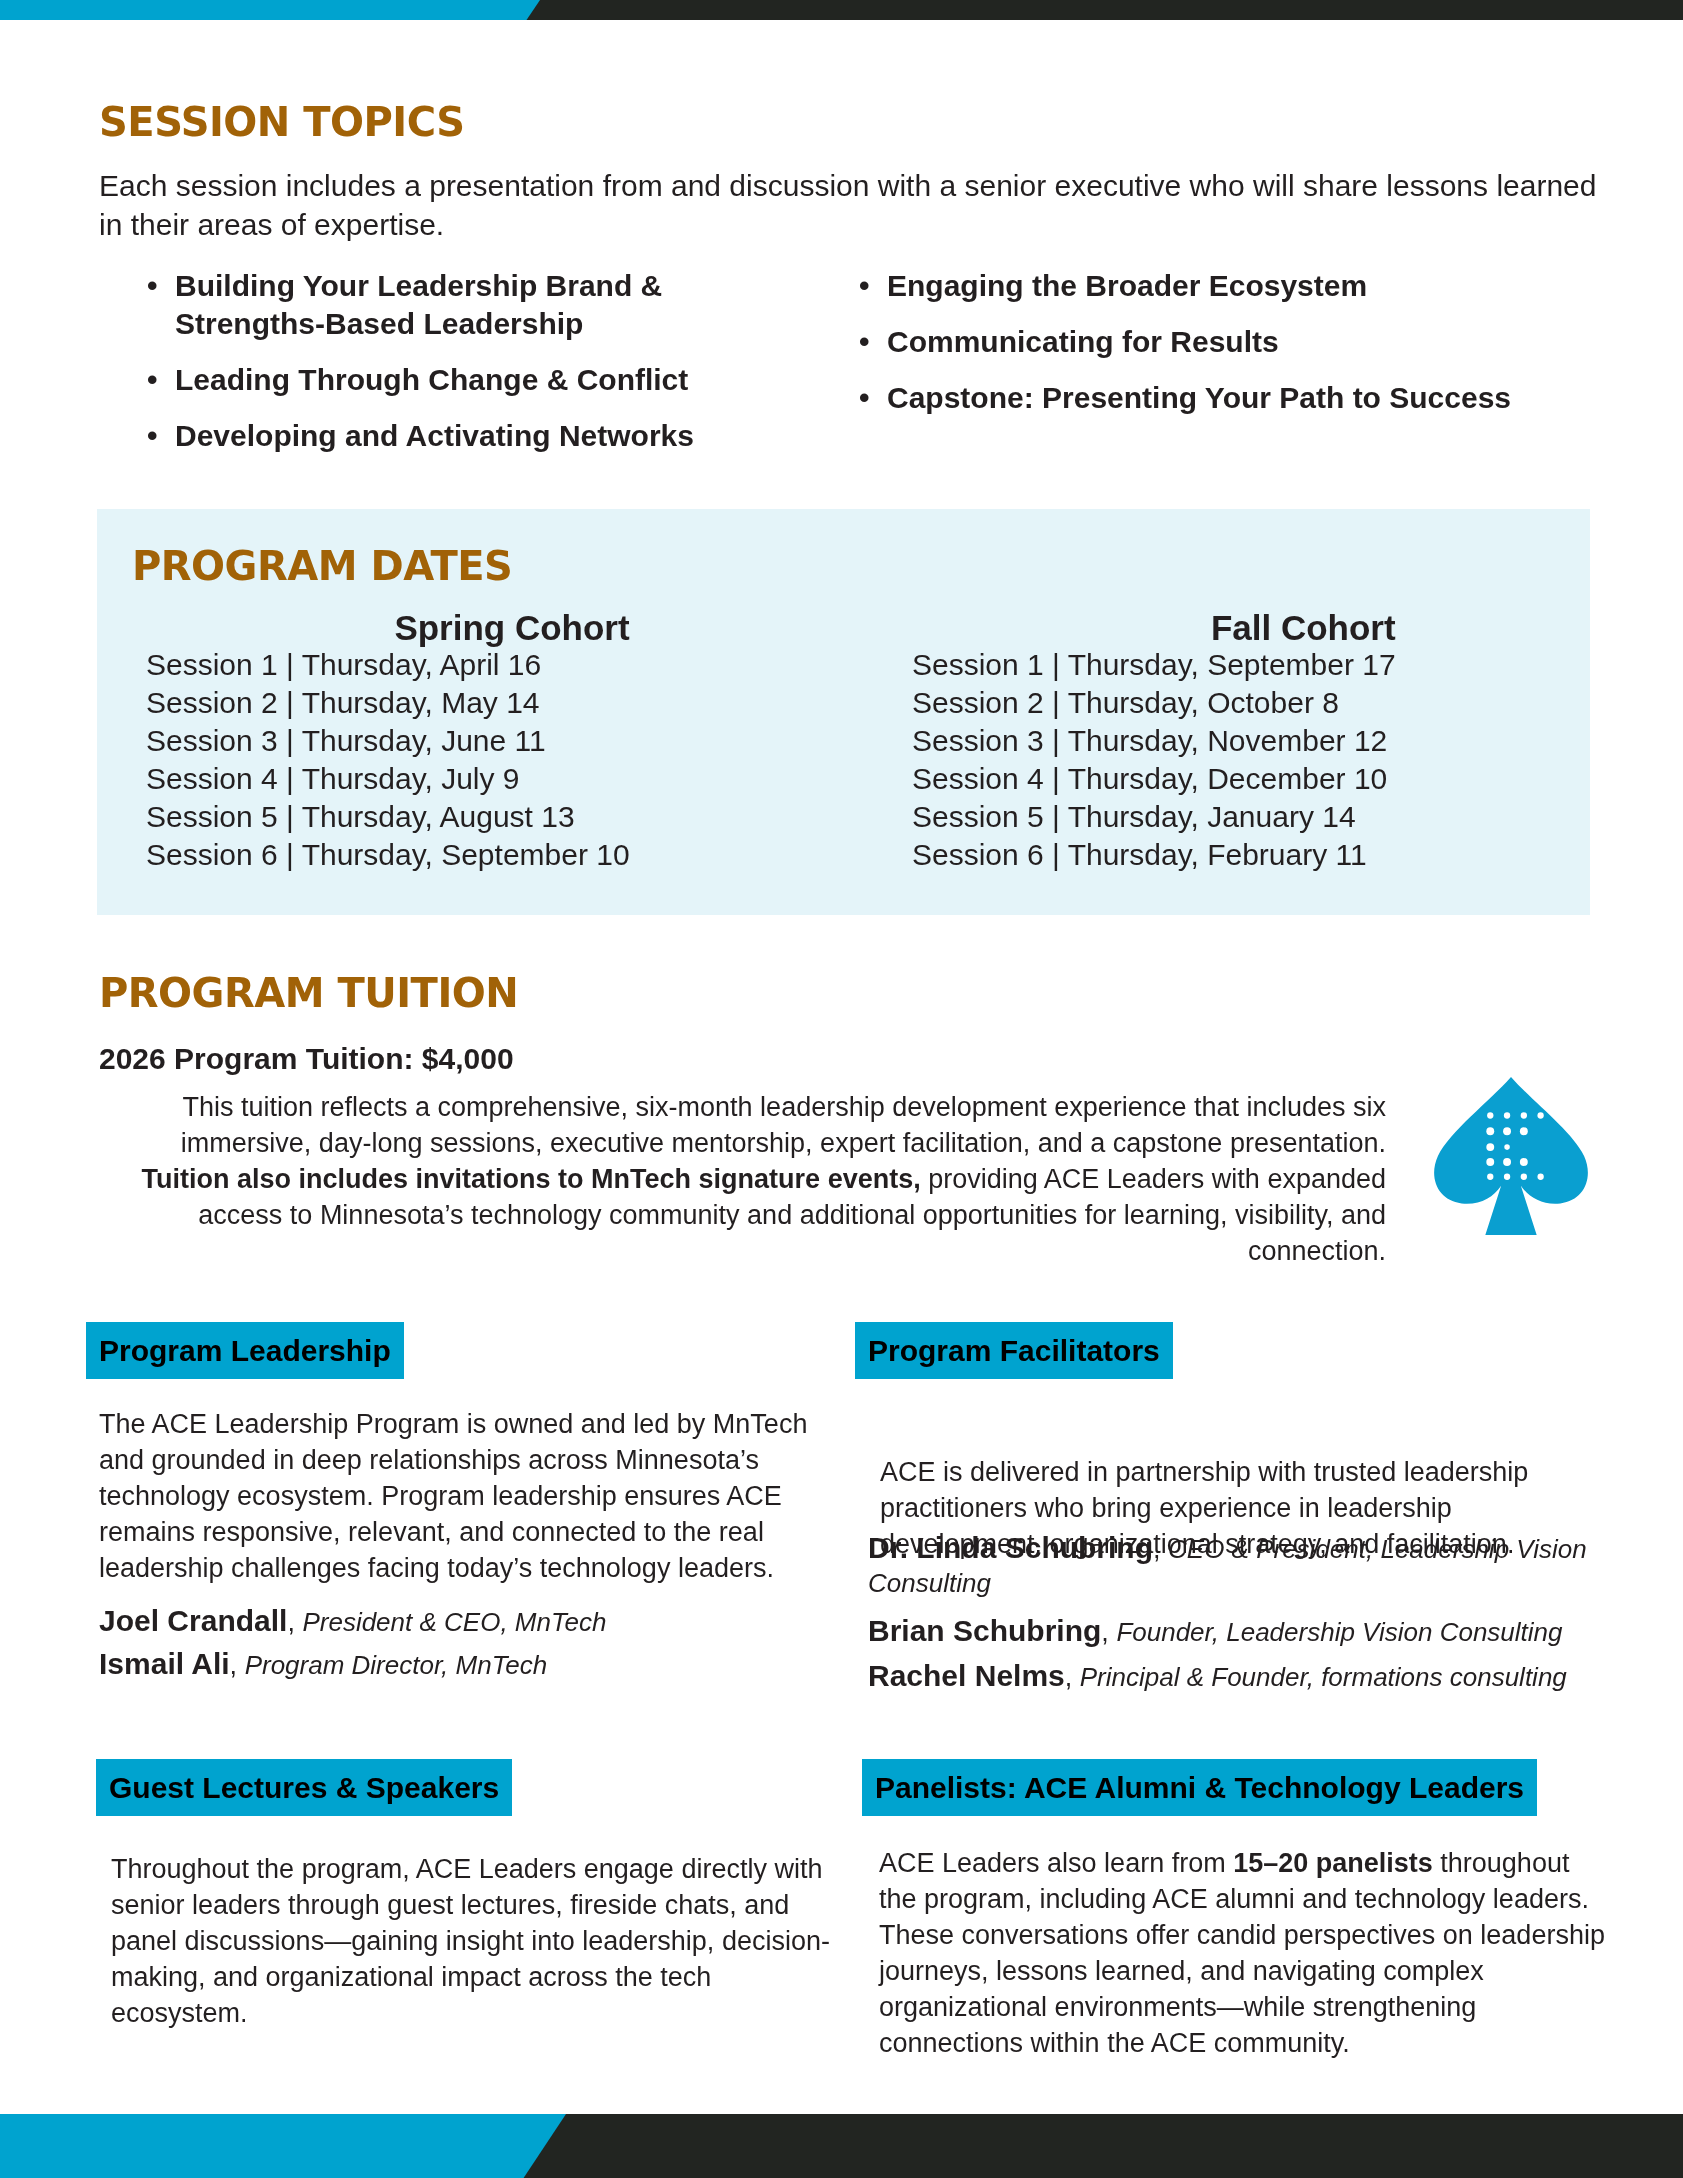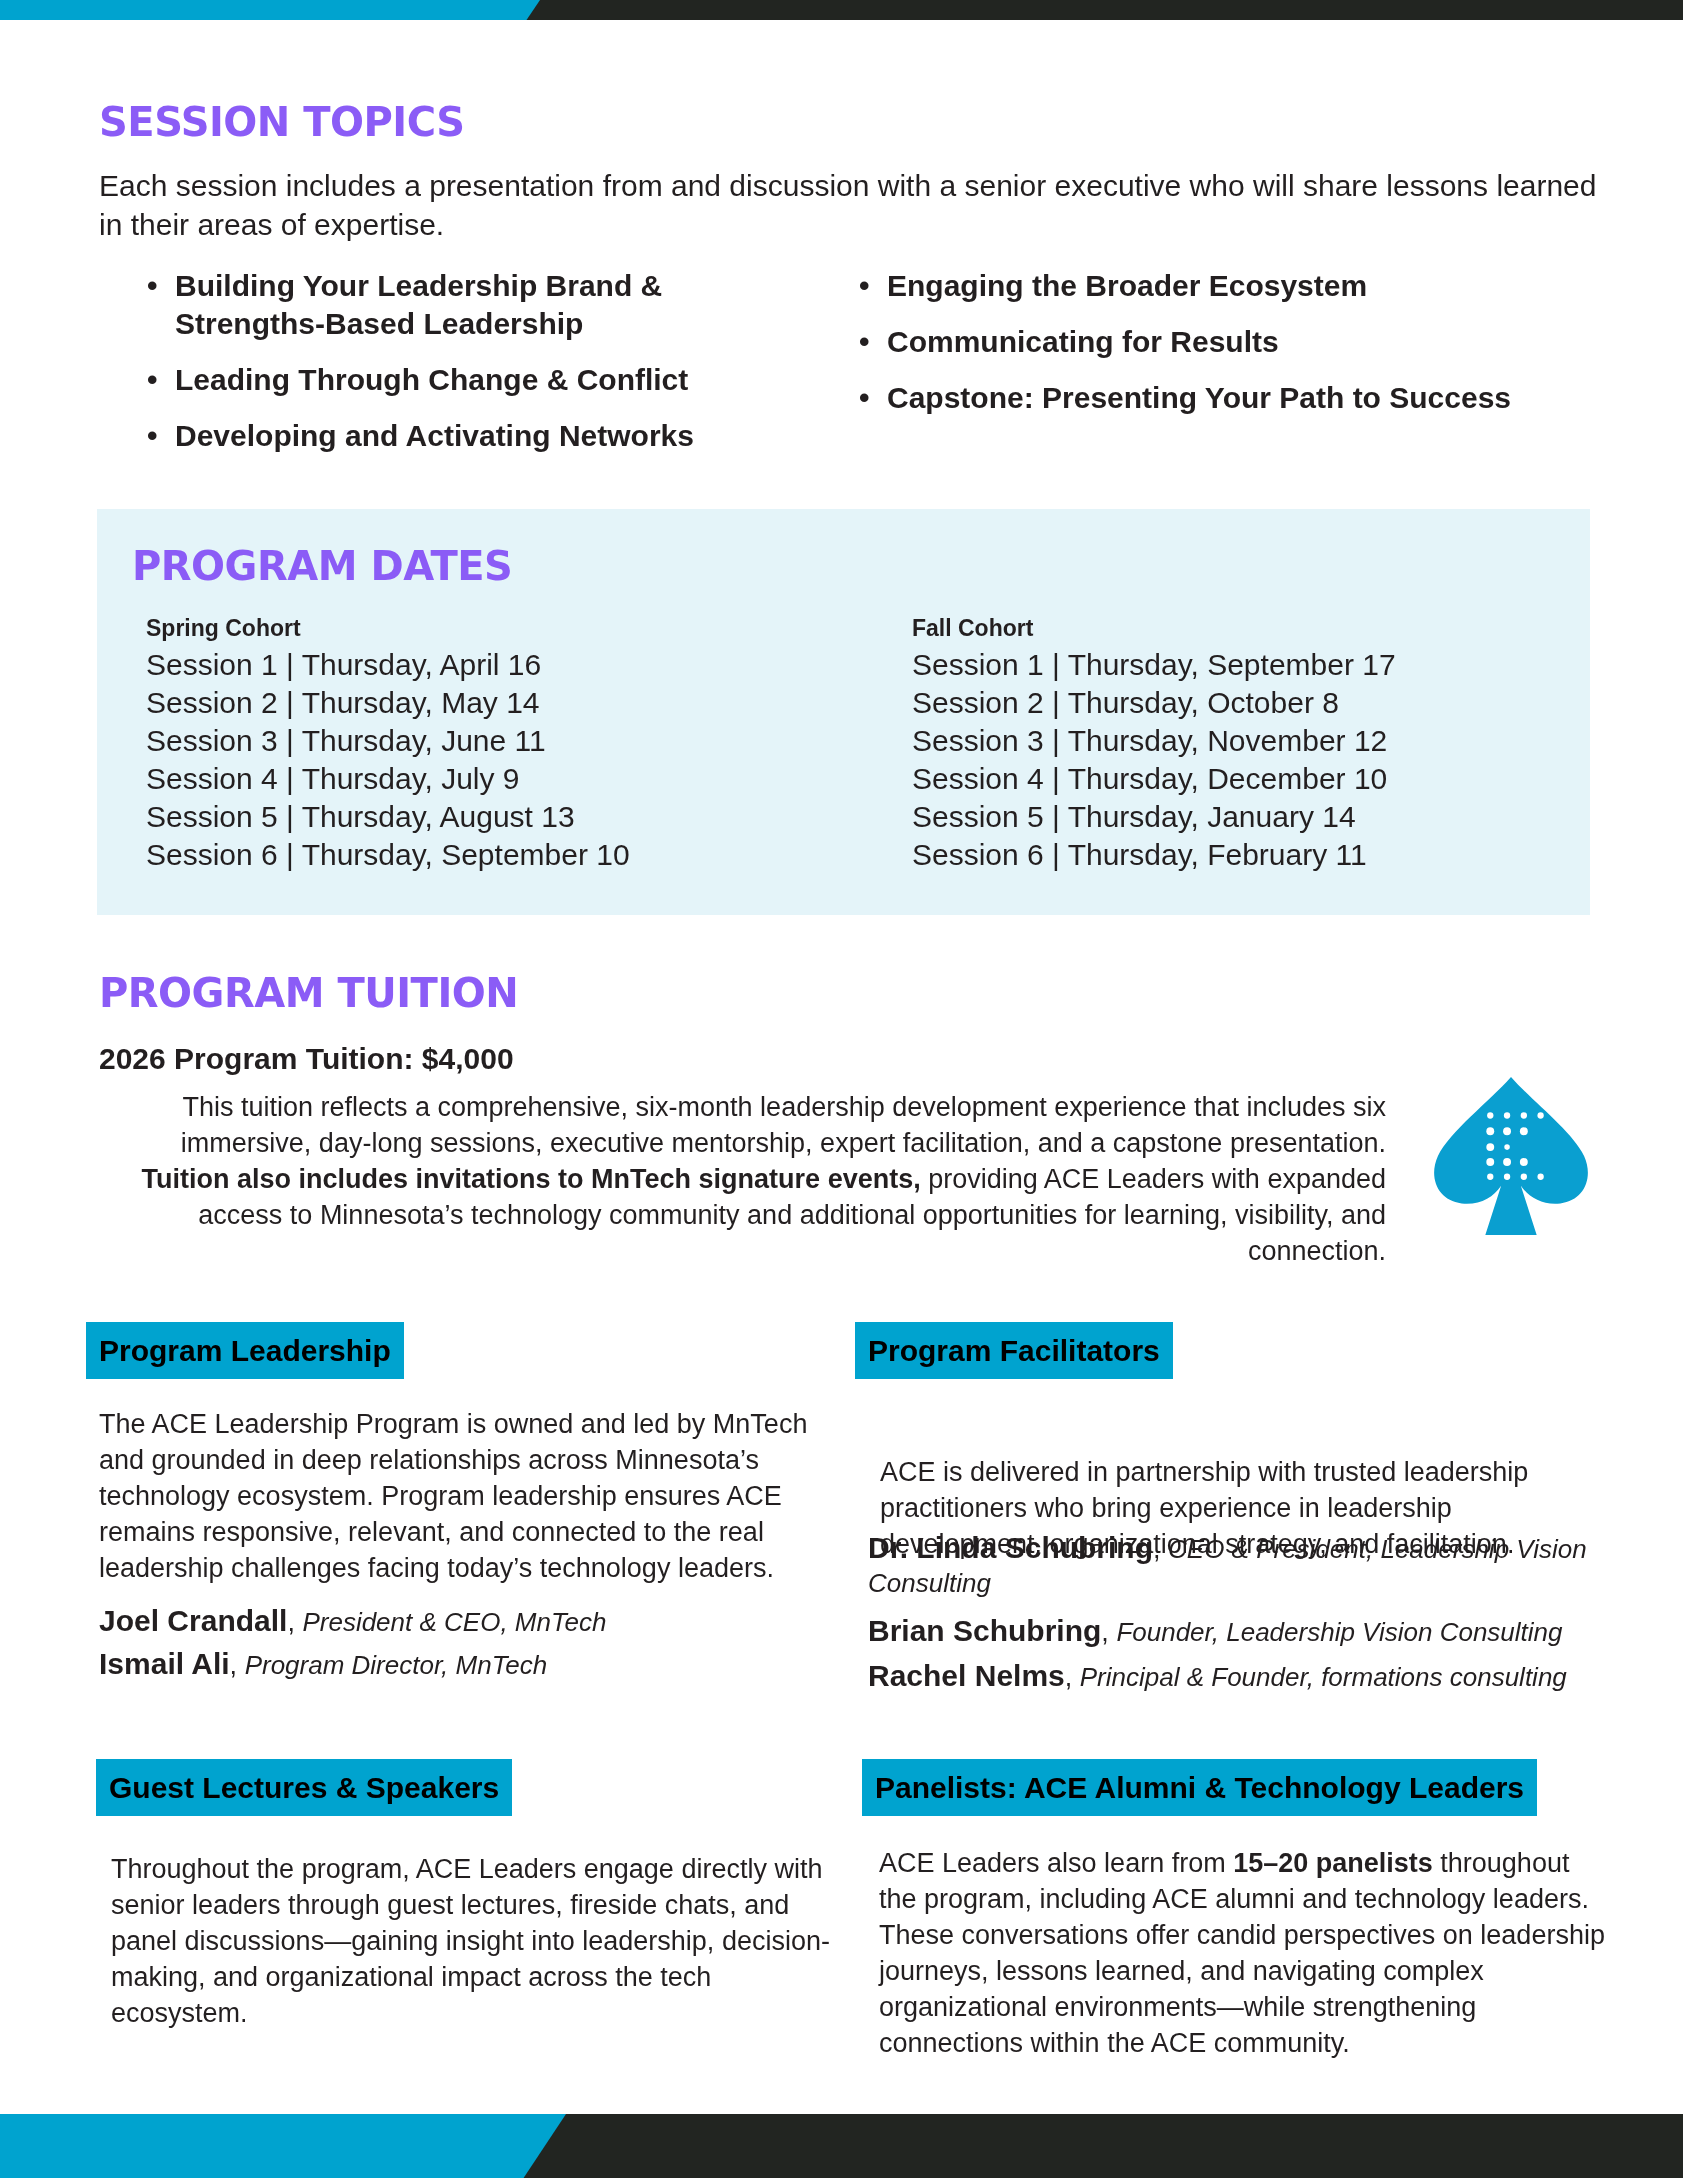--- a/index.html
+++ b/index.html
@@ -8,35 +8,35 @@
     background:#ffffff; color:#231f20;
     font-family:"Liberation Sans", "DejaVu Sans", sans-serif;
   }
   .top-band { position:absolute; left:0; top:0; width:1683px; height:20px; background:#222521; }
   .top-band .accent { position:absolute; left:0; top:0; height:20px; width:540px; background:#00a3cf;
     clip-path:polygon(0 0, 100% 0, 97.5% 100%, 0 100%); }
   .bottom-band { position:absolute; left:0; top:2114px; width:1683px; height:64px; background:#222521; }
   .bottom-band .accent { position:absolute; left:0; top:0; height:64px; width:566px; background:#00a3cf;
     clip-path:polygon(0 0, 100% 0, 92.5% 100%, 0 100%); }
 
-  .h1 { position:absolute; font-family:"DejaVu Sans", sans-serif; font-weight:bold; font-size:40px; letter-spacing:-0.5px; color:#8b5cf6; margin:0; }
+  .h1 { position:absolute; font-family:"DejaVu Sans", sans-serif; font-weight:bold; font-size:40px; letter-spacing:-0.5px; color:#a16207; margin:0; }
   .intro { position:absolute; left:99px; top:166px; width:1505px; font-size:30px; line-height:39px; color:#231f20; }
 
   .topics { position:absolute; top:267px; list-style:none; margin:0; padding:0; }
   .topics li { position:relative; padding-left:28px; font-weight:bold; font-size:30px; line-height:38px; margin-bottom:18px; }
   .topics li::before { content:"•"; position:absolute; left:0; top:0; }
   .topics.left { left:147px; width:614px; }
   .topics.right { left:859px; width:713px; }
 
   .dates-box { position:absolute; left:97px; top:509px; width:1493px; height:406px; background:#e4f4f9; }
   .dates-box .h1 { left:35px; top:34px;text-align:right; }
   .cohort { position:absolute; top:99px; }
   .cohort.spring { left:49px; }
   .cohort.fall { left:815px; }
-  .cohort-title { font-weight:bold; font-size:23px; line-height:40px; margin:0 0 -2px 0; }
+  .cohort-title { font-weight:bold; font-size:35px; line-height:40px; margin:0 0 -2px 0;text-align:right; }
   .session-line { font-size:30px; line-height:38px; white-space:nowrap; }
 
   .tuition-sub { position:absolute; left:99px; top:1040px; font-weight:bold; font-size:30px; line-height:38px; }
   .tuition-body { position:absolute; left:99px; top:1089px; width:1287px; font-size:27px; line-height:36px;text-align:right; }
   .spade { position:absolute; left:1430px; top:1077px; width:162px; height:158px; }
 
   .label-box { position:absolute; height:57px; background:#00a3cf; color:#000000; font-weight:bold; font-size:30px; line-height:57px; padding:0 13px; white-space:nowrap; }
   .body-text { position:absolute; font-size:27px; line-height:36px; color:#231f20; }
   .person { position:absolute; font-size:27px; line-height:34px; }
   .person .nm { font-weight:bold; font-size:30px; }

